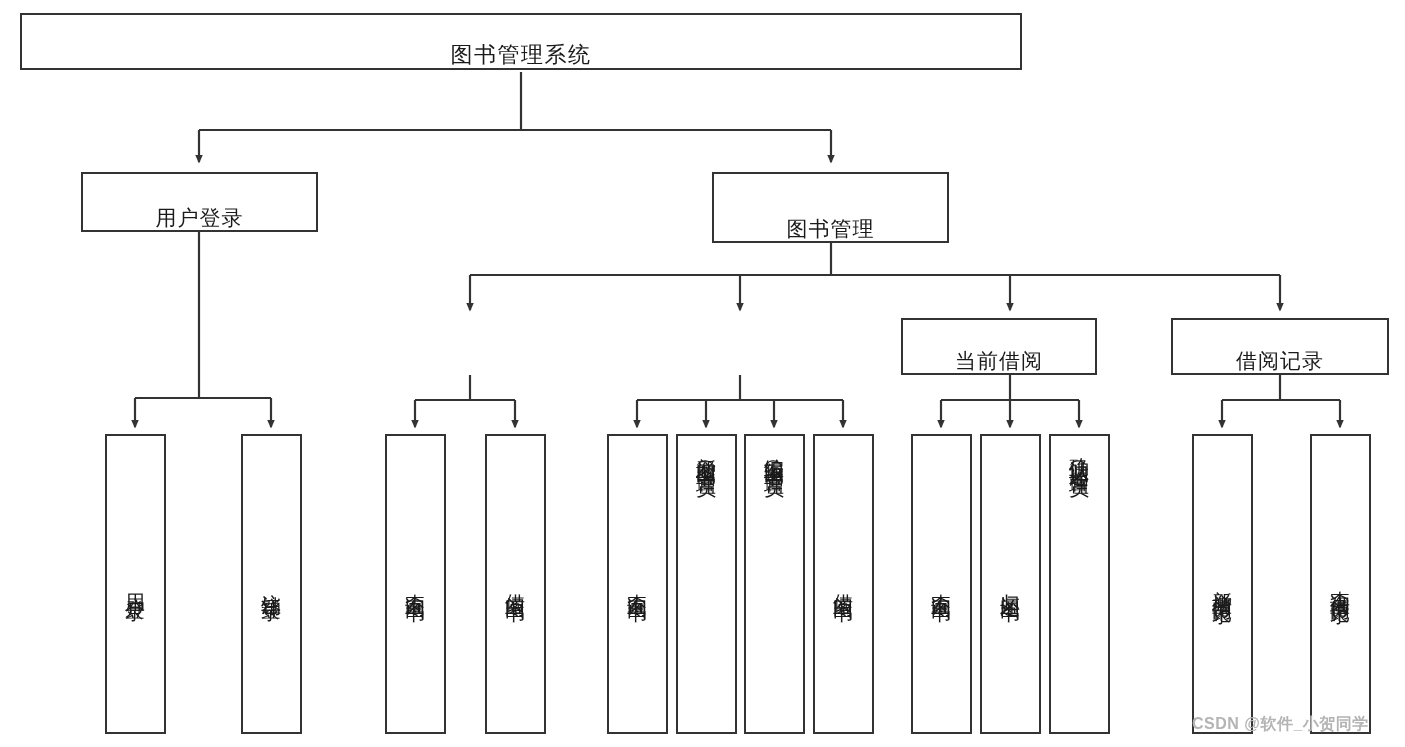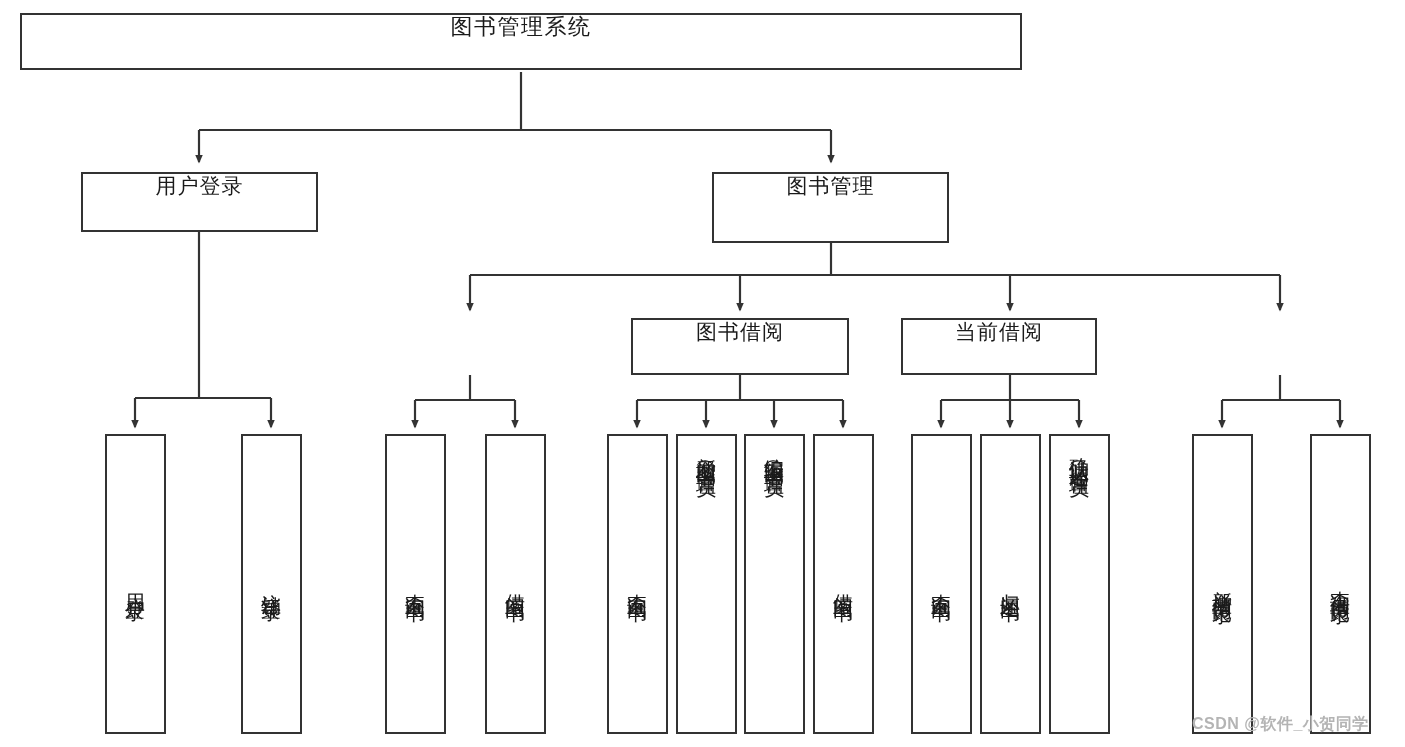--- a/index.html
+++ b/index.html
@@ -25,21 +25,21 @@
     width: 1405px;
     height: 747px;
     pointer-events: none;
   }
   .node {
     position: absolute;
     box-sizing: border-box;
     border: 2px solid #333333;
     background: #ffffff;
     display: flex;
-    align-items: flex-start;
+    align-items: flex-end;
     justify-content: center;
     color: #1a1a1a;
   }
   .node .lbl {
     display: block;
     text-align: center;
     line-height: 1.12;
     white-space: nowrap;
   }
   
@@ -140,28 +140,28 @@
 
   <div class="node horiz" style="left:81px; top:172px; width:237px; height:60px;">
     <span class="lbl">用户登录</span>
   </div>
 
   <div class="node horiz" style="left:712px; top:172px; width:237px; height:71px;">
     <span class="lbl">图书管理</span>
   </div>
 
 
-  <div class="node horiz" style="left:631px; top:318px; width:218px; height:57px;">
-    <span class="lbl">图书借阅</span>
-  </div>
 
   <div class="node horiz" style="left:901px; top:318px; width:196px; height:57px;">
     <span class="lbl">当前借阅</span>
   </div>
 
+  <div class="node horiz" style="left:1171px; top:318px; width:218px; height:57px;">
+    <span class="lbl">借阅记录</span>
+  </div>
 
   <div class="node vert tall-mid" style="left:105px; top:434px; width:61px; height:300px;">
     <span class="lbl">用户登录</span>
   </div>
 
   <div class="node vert tall-mid" style="left:241px; top:434px; width:61px; height:300px;">
     <span class="lbl">注销登录</span>
   </div>
 
   <div class="node vert tall-mid" style="left:385px; top:434px; width:61px; height:300px;">

